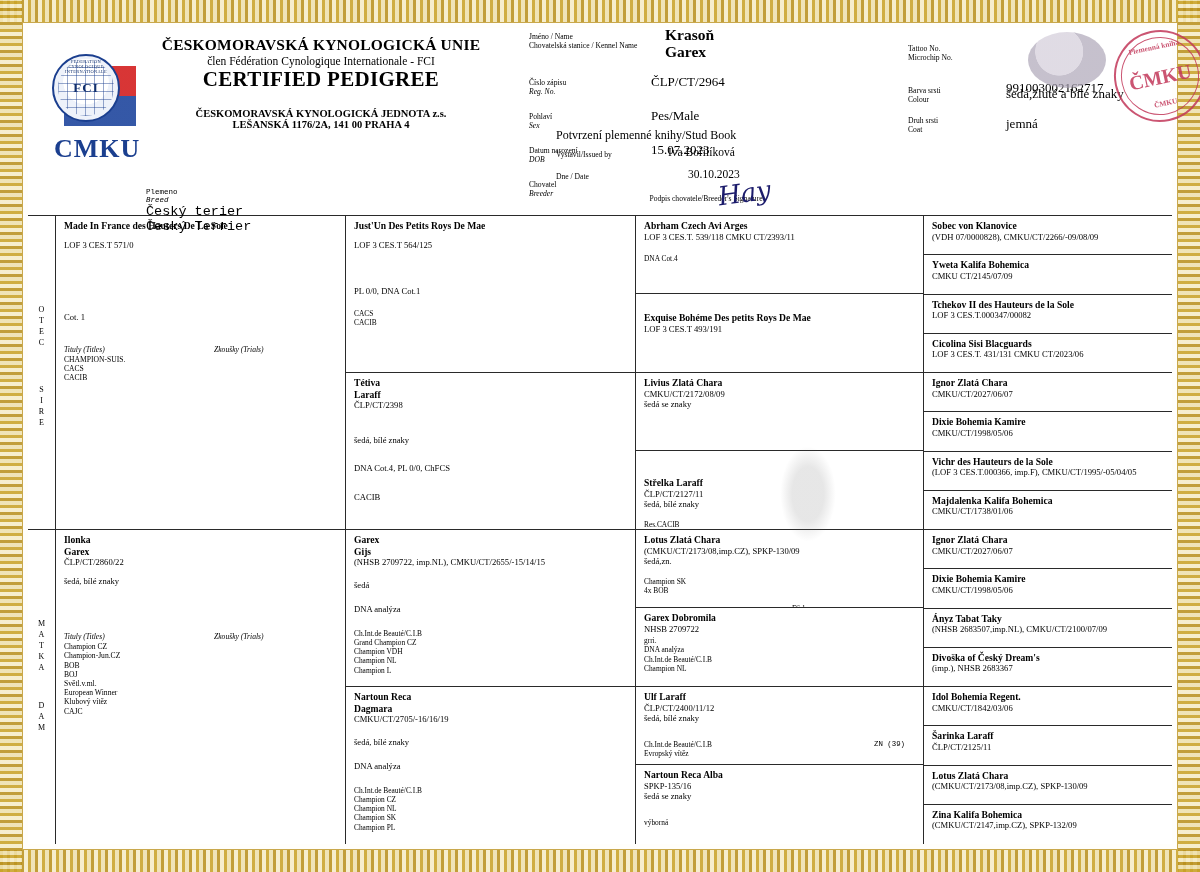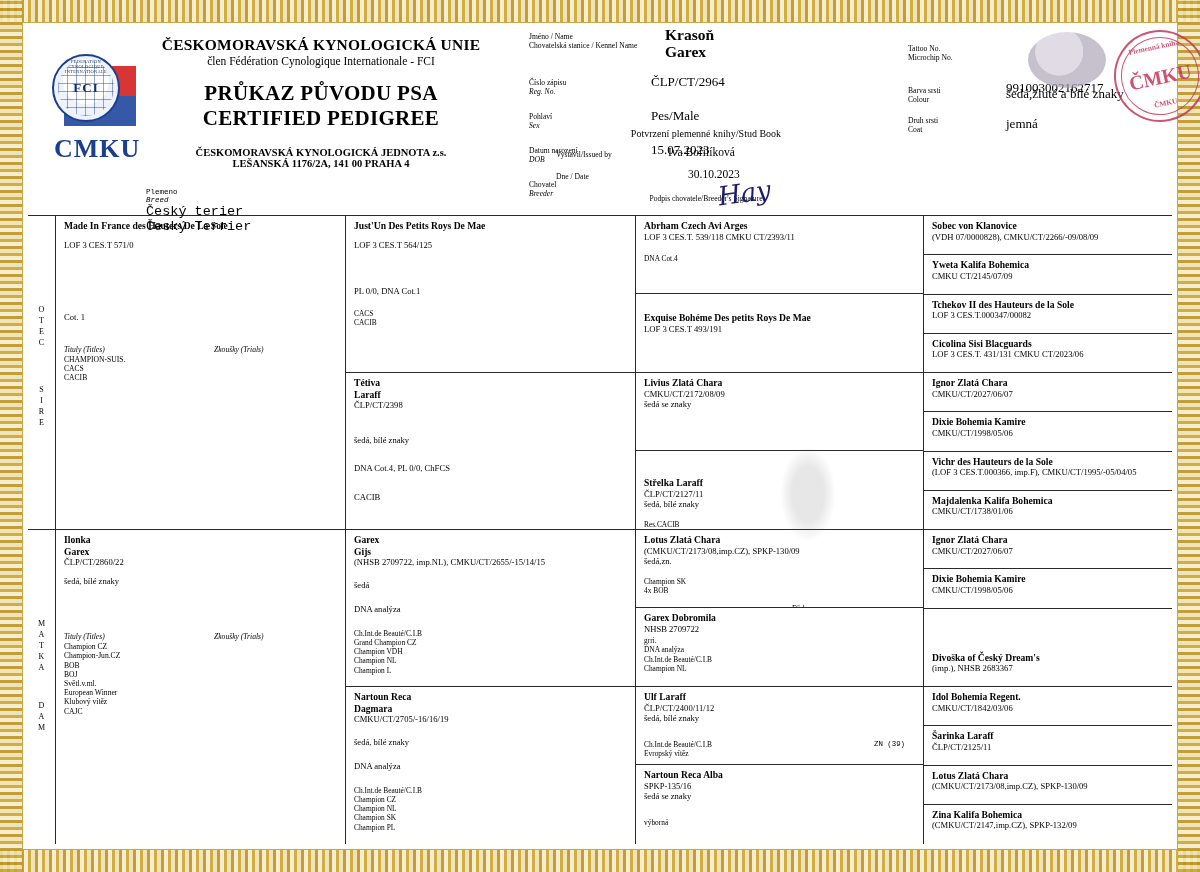--- a/index.html
+++ b/index.html
@@ -142,21 +142,21 @@
   .fval.big { font-size:15.5px; font-weight:bold; line-height:17px;}
 
   .hdr-right { position:absolute; left:880px; top:6px; width:270px; }
   .mc-lab { position:absolute; left:0; top:10px; font-size:7.6px; line-height:9px;}
   .mc-val { position:absolute; left:98px; top:46px; font-size:13px; }
   .col-lab { position:absolute; left:0; top:52px; font-size:7.6px; line-height:9px;}
   .col-val { position:absolute; left:98px; top:52px; font-size:13px; }
   .coat-lab { position:absolute; left:0; top:82px; font-size:7.6px; line-height:9px;}
   .coat-val { position:absolute; left:98px; top:82px; font-size:13px; }
 
-  .stud-confirm { position:absolute; left:528px; top:100px; width:300px; font-size:10px; text-align:center;}
+  .stud-confirm { position:absolute; left:528px; top:100px; width:300px; font-size:12px; text-align:left;}
   .issued-lab { position:absolute; left:528px; top:122px; font-size:7.6px; }
   .issued-val { position:absolute; left:640px; top:118px; font-size:11.5px; }
   .date-lab { position:absolute; left:528px; top:144px; font-size:7.6px; }
   .date-val { position:absolute; left:660px; top:140px; font-size:11.5px; }
   .sig-lab { position:absolute; left:528px; top:166px; width:300px; font-size:7.6px; text-align:center;}
   .sig-scribble {
     position:absolute; left:690px; top:150px; font-size:26px;
     font-family:"DejaVu Serif", serif; font-style:italic; color:#1b1b6b;
     transform:rotate(-8deg);
   }
@@ -259,21 +259,20 @@
             <div class="ring-text">FEDERATION CYNOLOGIQUE INTERNATIONALE</div>
             <div class="fci-text">FCI</div>
           </div>
           <div class="cmku-mark">CMKU</div>
         </div>
       </div>
 
       <div class="hdr-title">
         <div class="t-org">ČESKOMORAVSKÁ KYNOLOGICKÁ UNIE</div>
         <div class="t-org2">člen Fédération Cynologique Internationale - FCI</div>
-        <div class="t-main">PRŮKAZ PŮVODU PSA</div>
         <div class="t-main2">CERTIFIED PEDIGREE</div>
         <div class="t-jed">ČESKOMORAVSKÁ KYNOLOGICKÁ JEDNOTA z.s.</div>
         <div class="t-adr">LEŠANSKÁ 1176/2A, 141 00 PRAHA 4</div>
       </div>
 
       <div class="breed-block">
         <div class="breed-lab"><span>Plemeno</span></div>
         <div class="breed-lab"><i>Breed</i></div>
         <div class="breed-val">Český terier</div>
         <div class="breed-val">Český Terrier</div>
@@ -592,20 +591,24 @@
           <div class="sub">CMKU/CT/1738/01/06</div>
         </div>
         <div class="cell b" style="top:314px;   height:39.25px">
           <div class="nm">Ignor Zlatá Chara</div>
           <div class="sub">CMKU/CT/2027/06/07</div>
         </div>
         <div class="cell b" style="top:353.25px; height:39.25px">
           <div class="nm">Dixie Bohemia Kamire</div>
           <div class="sub">CMKU/CT/1998/05/06</div>
         </div>
+        <div class="cell b" style="top:392.5px;  height:39.25px">
+          <div class="nm">Ányz Tabat Taky</div>
+          <div class="sub">(NHSB 2683507,imp.NL), CMKU/CT/2100/07/09</div>
+        </div>
         <div class="cell b" style="top:431.75px; height:39.25px">
           <div class="nm">Divoška of Český Dream's</div>
           <div class="sub">(imp.), NHSB 2683367</div>
         </div>
         <div class="cell b" style="top:471px;   height:39.25px">
           <div class="nm">Idol Bohemia Regent.</div>
           <div class="sub">CMKU/CT/1842/03/06</div>
         </div>
         <div class="cell b" style="top:510.25px; height:39.25px">
           <div class="nm">Šarinka Laraff</div>

